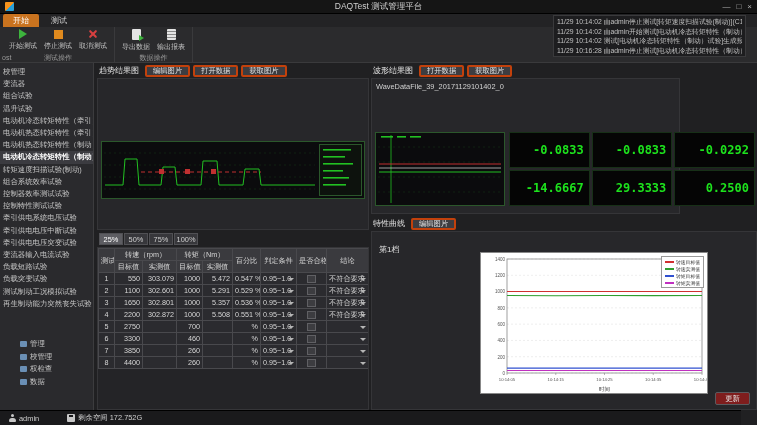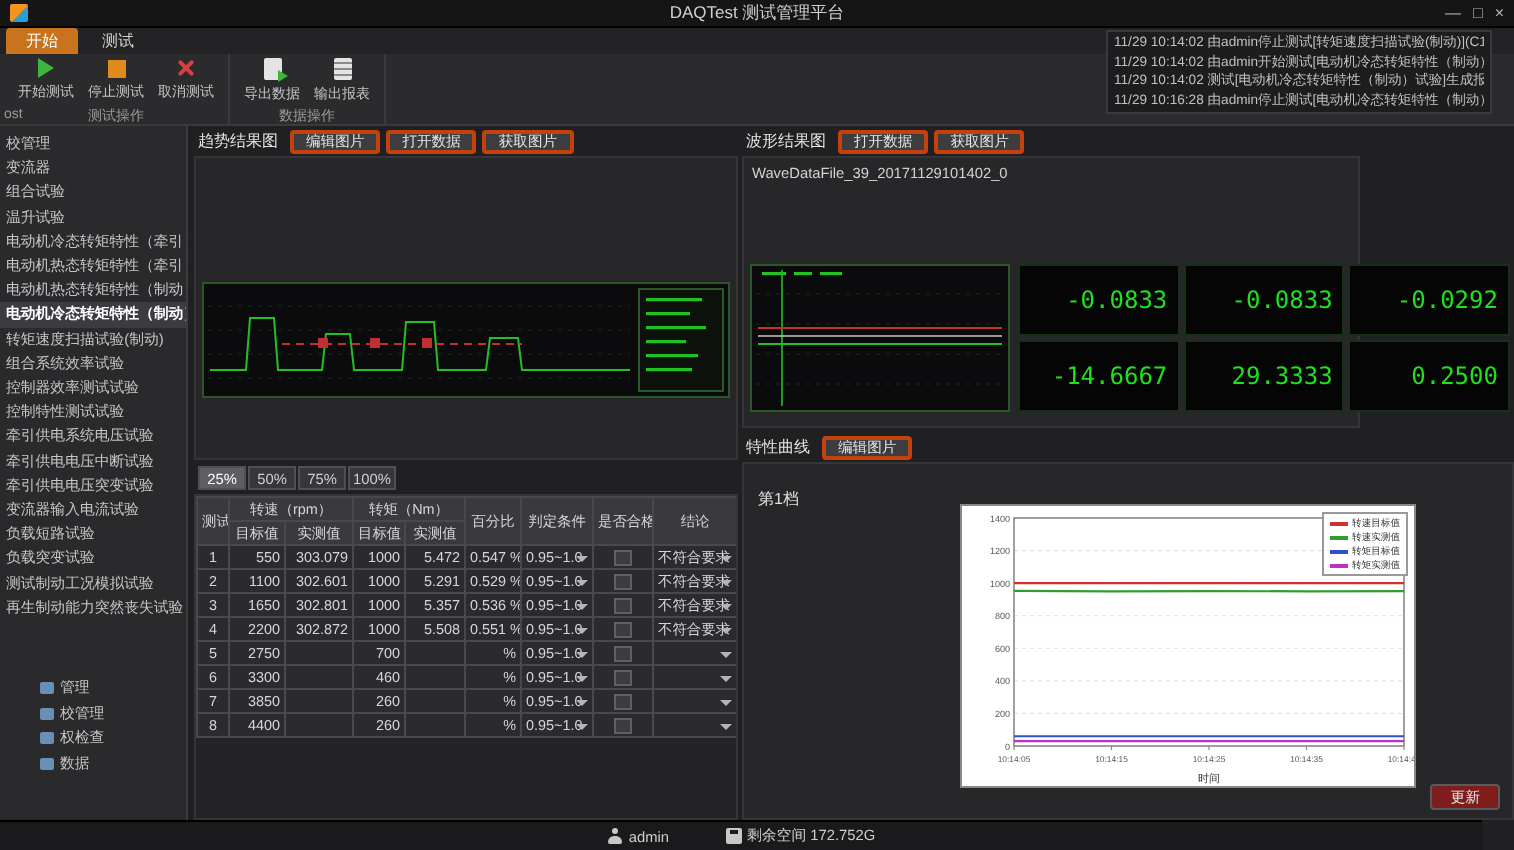--- a/index.html
+++ b/index.html
@@ -56,21 +56,21 @@
   .sbtn{height:12px;padding:0 6px;font-size:7.3px;background:#3d3d41;border:2px solid #c2410c;color:#e6e6e6;border-radius:2px;display:flex;align-items:center;white-space:nowrap}
   .panel{position:absolute;background:#27272a;border:1px solid #353538}
   .file-label{padding:3px 4px;font-size:7.4px;color:#d2d2d2;white-space:nowrap;overflow:hidden}
   #trend-head{left:99px;top:64px}
   #trend-panel{left:97px;top:78px;width:272px;height:152px}
   #trend-svg{position:absolute;left:3px;top:62px;width:264px;height:58px}
   #wave-head{left:373px;top:64px}
   #wave-panel{left:371px;top:78px;width:309px;height:136px}
   #wave-svg{position:absolute;left:3px;top:53px;width:130px;height:74px}
   .ledgrid{position:absolute;left:137px;top:53px;width:246px;height:74px;display:grid;grid-template-columns:repeat(3,1fr);grid-auto-rows:1fr;gap:2px}
-  .led{background:#050505;border:1px solid #173017;color:#1de21d;font-family:"DejaVu Sans Mono",monospace;font-size:12px;font-weight:normal;display:flex;align-items:center;justify-content:flex-end;padding-right:5px}
+  .led{background:#050505;border:1px solid #173017;color:#1de21d;font-family:"DejaVu Sans Mono",monospace;font-size:12px;font-weight:bold;display:flex;align-items:center;justify-content:flex-end;padding-right:5px}
 
   
   .ptabs{position:absolute;left:99px;top:233px;display:flex;gap:1px}
   .ptab{min-width:24px;height:12px;display:flex;align-items:center;justify-content:center;background:#37373b;border:1px solid #505054;color:#cfcfcf;font-size:7.4px}
   .ptab.active{background:#5d5d62;color:#fff}
   .tablewrap{position:absolute;left:97px;top:247px;width:272px;height:163px;background:#242427;border:1px solid #353538;overflow:hidden}
   table{border-collapse:collapse;width:270px;table-layout:fixed}
   th,td{border:1px solid #49494d;font-size:7.2px;color:#d6d6d6;padding:0 2px;height:12px;overflow:hidden;white-space:nowrap}
   th{background:#3a3a3e;font-weight:normal;text-align:center}
   td{background:#2b2b2f}
@@ -89,21 +89,21 @@
   #curve-plot .ytick{font-size:4.5px;fill:#555;text-anchor:end;font-family:"Liberation Sans",sans-serif}
   #curve-plot .xtick{font-size:4.2px;fill:#555;text-anchor:middle;font-family:"Liberation Sans",sans-serif}
   #curve-plot .xlabel{font-size:5.5px;fill:#333;text-anchor:middle;font-family:"Liberation Sans",sans-serif}
   .lg{position:absolute;top:3px;right:3px;background:rgba(255,255,255,.95);border:1px solid #999;padding:1px 3px}
   .lg-row{display:flex;align-items:center;gap:2px;height:7px}
   .lg-swatch{width:9px;height:2px;flex:none}
   .lg-label{font-size:4.8px;color:#333;white-space:nowrap}
   .upd{position:absolute;right:6px;bottom:4px;height:13px;padding:0 9px;font-size:7.4px;background:#7f1d1d;border:1px solid #5a5a5e;color:#e6e6e6;border-radius:2px;display:flex;align-items:center}
 
   
-  .statusbar{position:absolute;left:0;right:16px;bottom:0;height:15px;background:#1a1a1c;border-top:1px solid #000;display:flex;align-items:center;justify-content:center;gap:28px;padding:0 8px;font-size:7.4px;color:#cfcfcf}
+  .statusbar{position:absolute;left:0;right:16px;bottom:0;height:15px;background:#1a1a1c;border-top:1px solid #000;display:flex;align-items:center;justify-content:flex-start;gap:28px;padding:0 8px;font-size:7.4px;color:#cfcfcf}
   .st-item{display:flex;align-items:center;gap:3px}
   .uicon{width:8px;height:8px;position:relative}
   .uicon::before{content:"";position:absolute;top:0;left:2.5px;width:3px;height:3px;border-radius:50%;background:#c8c8c8}
   .uicon::after{content:"";position:absolute;bottom:0;left:.5px;width:7px;height:4px;border-radius:3px 3px 1px 1px;background:#c8c8c8}
   .dicon{width:8px;height:8px;background:#c8c8c8;border-radius:1px;position:relative}
   .dicon::before{content:"";position:absolute;top:1px;left:2px;width:4px;height:2px;background:#1a1a1c}
 </style>
 </head>
 <body>
 

